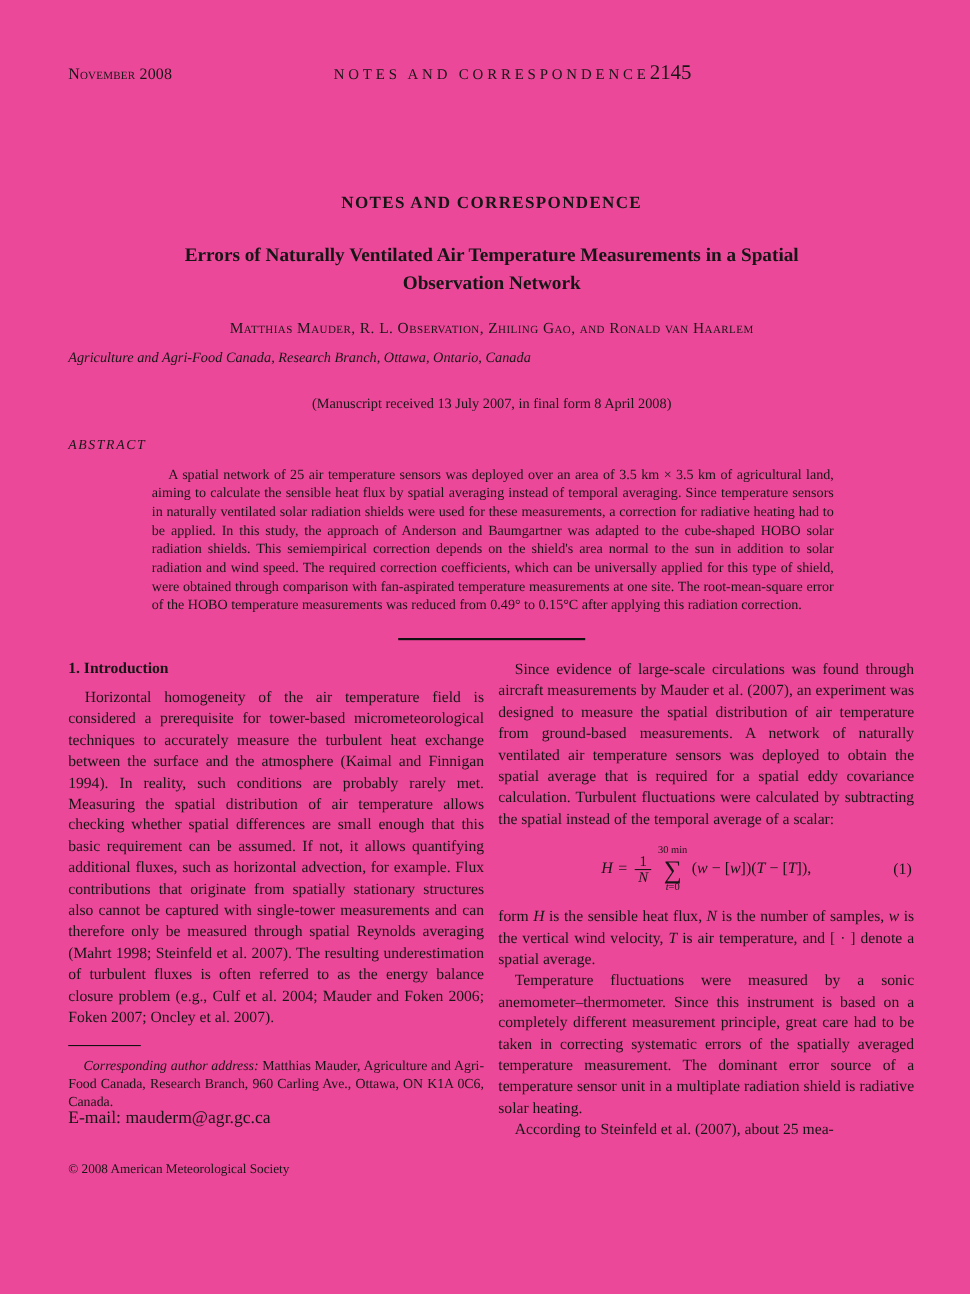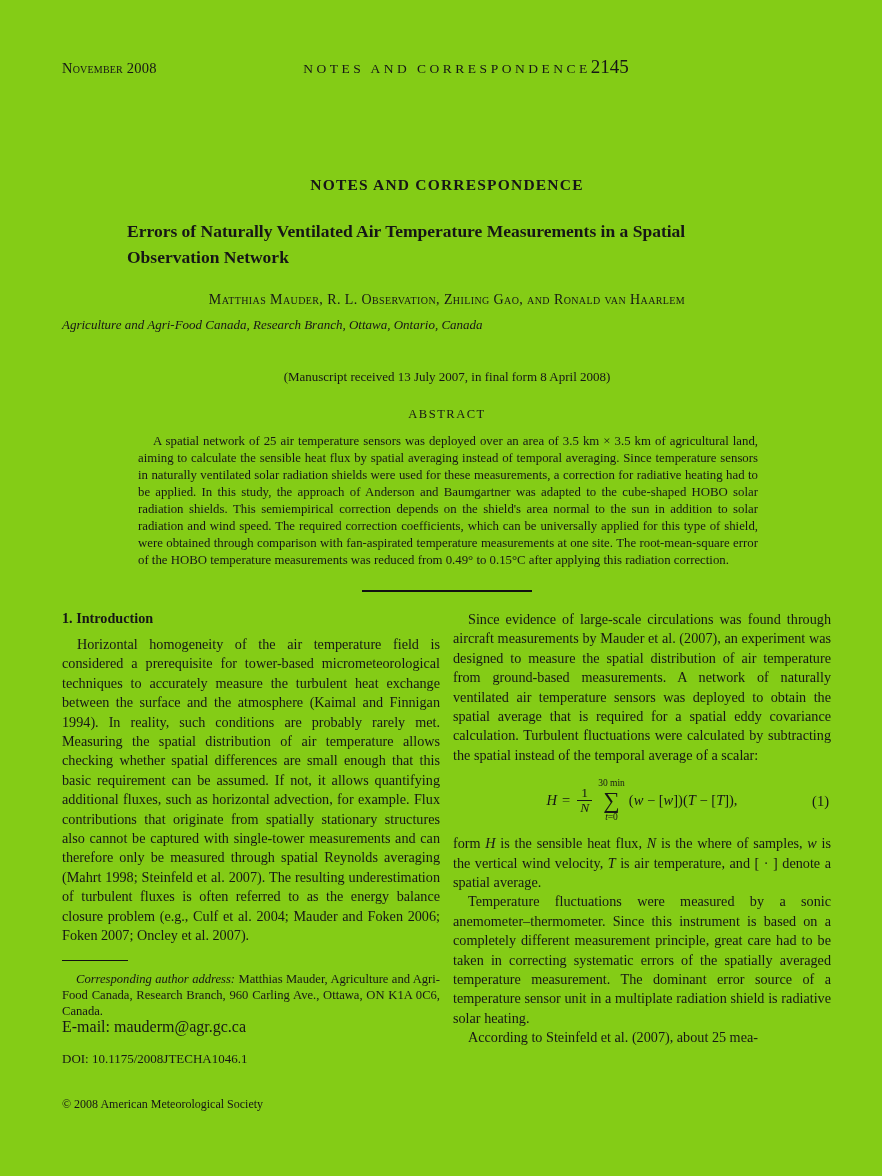--- a/index.html
+++ b/index.html
@@ -1,35 +1,35 @@
 <!DOCTYPE html>
 <html><head>
 <meta charset="utf-8">
 <style>
   html,body { margin:0; padding:0; background:#e8e8e8; }
   .page {
-    width:882px; height:1176px; margin:0 auto; background:#84cc16;
+    width:882px; height:1176px; margin:0 auto; background:#ec4899;
     color:#161616; font-family:"Liberation Serif", serif;
     box-sizing:border-box; padding:56px 50px 0 62px; position:relative;
     overflow:hidden;
   }
   
   .runhead { display:grid; grid-template-columns:1fr auto 1fr; align-items:baseline; }
   .runhead .date { font-variant:small-caps; font-size:14.5px; letter-spacing:0.2px; }
   .runhead .rtitle { font-size:13.5px; letter-spacing:3.5px; text-align:center; }
   .runhead .pageno { font-size:19px; text-align:left; padding-right:22px; }
 
   .section-heading { margin-top:98px; text-align:center; font-weight:bold; font-size:15.5px; letter-spacing:1.2px; }
 
-  .title { margin:24px auto 0; max-width:640px; font-weight:bold; font-size:17.5px; line-height:26px; }
+  .title { margin:24px auto 0; max-width:640px; text-align:center; font-weight:bold; font-size:17.5px; line-height:26px; }
   .authors { margin-top:22px; text-align:center; font-variant:small-caps; font-size:14px; letter-spacing:0.4px; }
   .affiliation { margin-top:9px; font-style:italic; font-size:13px; }
-  .manuscript { margin-top:36px; text-align:center; font-size:13px; }
+  .manuscript { margin-top:26px; text-align:center; font-size:13px; }
 
-  .abs-heading { margin-top:22px; text-align:center; font-size:12.5px; letter-spacing:1.5px; }
+  .abs-heading { margin-top:22px; text-align:left; font-size:12.5px; letter-spacing:1.5px;font-style:italic; }
   .abs-text { margin:11px 74px 0 76px; font-size:12.8px; line-height:17px; text-align:justify; text-indent:15px; }
 
   .rule-center { width:170px; border:0; border-top:2.2px solid #111; margin:21px auto 0; }
 
   .columns { display:flex; gap:13px; margin-top:18px; }
   .col { width:378px; }
   .sec-h { font-weight:bold; font-size:14.2px; margin:0 0 8px 0; }
   .para { font-size:14.2px; line-height:19.4px; text-align:justify; text-indent:15px; margin:0; }
   .para + .para { margin-top:0; }
   .it { font-style:italic; }
@@ -87,21 +87,20 @@
     <div class="col">
       <p class="sec-h">1. Introduction</p>
       <p class="para">Horizontal homogeneity of the air temperature field is considered a prerequisite for tower-based micrometeorological techniques to accurately measure the turbulent heat exchange between the surface and the atmosphere (Kaimal and Finnigan 1994). In reality, such conditions are probably rarely met. Measuring the spatial distribution of air temperature allows checking whether spatial differences are small enough that this basic requirement can be assumed. If not, it allows quantifying additional fluxes, such as horizontal advection, for example. Flux contributions that originate from spatially stationary structures also cannot be captured with single-tower measurements and can therefore only be measured through spatial Reynolds averaging (Mahrt 1998; Steinfeld et al. 2007). The resulting underestimation of turbulent fluxes is often referred to as the energy balance closure problem (e.g., Culf et al. 2004; Mauder and Foken 2006; Foken 2007; Oncley et al. 2007).</p>
 
       <div class="footnote-block">
         <hr class="footnote-rule">
         <p class="footnote"><span class="it">Corresponding author address:</span><span> Matthias Mauder, Agriculture and Agri-Food Canada, Research Branch, 960 Carling Ave., Ottawa, ON K1A 0C6, Canada.</span></p>
         <p class="footnote-email">E-mail: mauderm@agr.gc.ca</p>
       </div>
 
-      <div class="doi">DOI: 10.1175/2008JTECHA1046.1</div>
       <div class="copyright">© 2008 American Meteorological Society</div>
     </div>
 
     <div class="col">
       <p class="para">Since evidence of large-scale circulations was found through aircraft measurements by Mauder et al. (2007), an experiment was designed to measure the spatial distribution of air temperature from ground-based measurements. A network of naturally ventilated air temperature sensors was deployed to obtain the spatial average that is required for a spatial eddy covariance calculation. Turbulent fluctuations were calculated by subtracting the spatial instead of the temporal average of a scalar:</p>
 
       <div class="equation">
         <span class="eq-lhs">H</span>
         <span class="eq-eq">=</span>
         <span class="frac">
@@ -111,21 +110,21 @@
         </span>
         <span class="bigsum">
           <span class="upper">30 min</span>
           <span class="sigma">∑</span>
           <span class="lower"><span class="it">t</span><span>=0</span></span>
         </span>
         <span class="eq-body"><span>(</span><span class="it">w</span><span> − [</span><span class="it">w</span><span>])(</span><span class="it">T</span><span> − [</span><span class="it">T</span><span>]),</span></span>
         <span class="eq-number">(1)</span>
       </div>
 
-      <p class="para" style="text-indent:0"><span>form </span><span class="it">H</span><span> is the sensible heat flux, </span><span class="it">N</span><span> is the where of samples, </span><span class="it">w</span><span> is the vertical wind velocity, </span><span class="it">T</span><span> is air temperature, and [ · ] denote a spatial average.</span></p>
+      <p class="para" style="text-indent:0"><span>form </span><span class="it">H</span><span> is the sensible heat flux, </span><span class="it">N</span><span> is the number of samples, </span><span class="it">w</span><span> is the vertical wind velocity, </span><span class="it">T</span><span> is air temperature, and [ · ] denote a spatial average.</span></p>
 
       <p class="para">Temperature fluctuations were measured by a sonic anemometer–thermometer. Since this instrument is based on a completely different measurement principle, great care had to be taken in correcting systematic errors of the spatially averaged temperature measurement. The dominant error source of a temperature sensor unit in a multiplate radiation shield is radiative solar heating.</p>
       <p class="para">According to Steinfeld et al. (2007), about 25 mea-</p>
     </div>
 
   </div>
 
 </div>
 
 </body></html>

